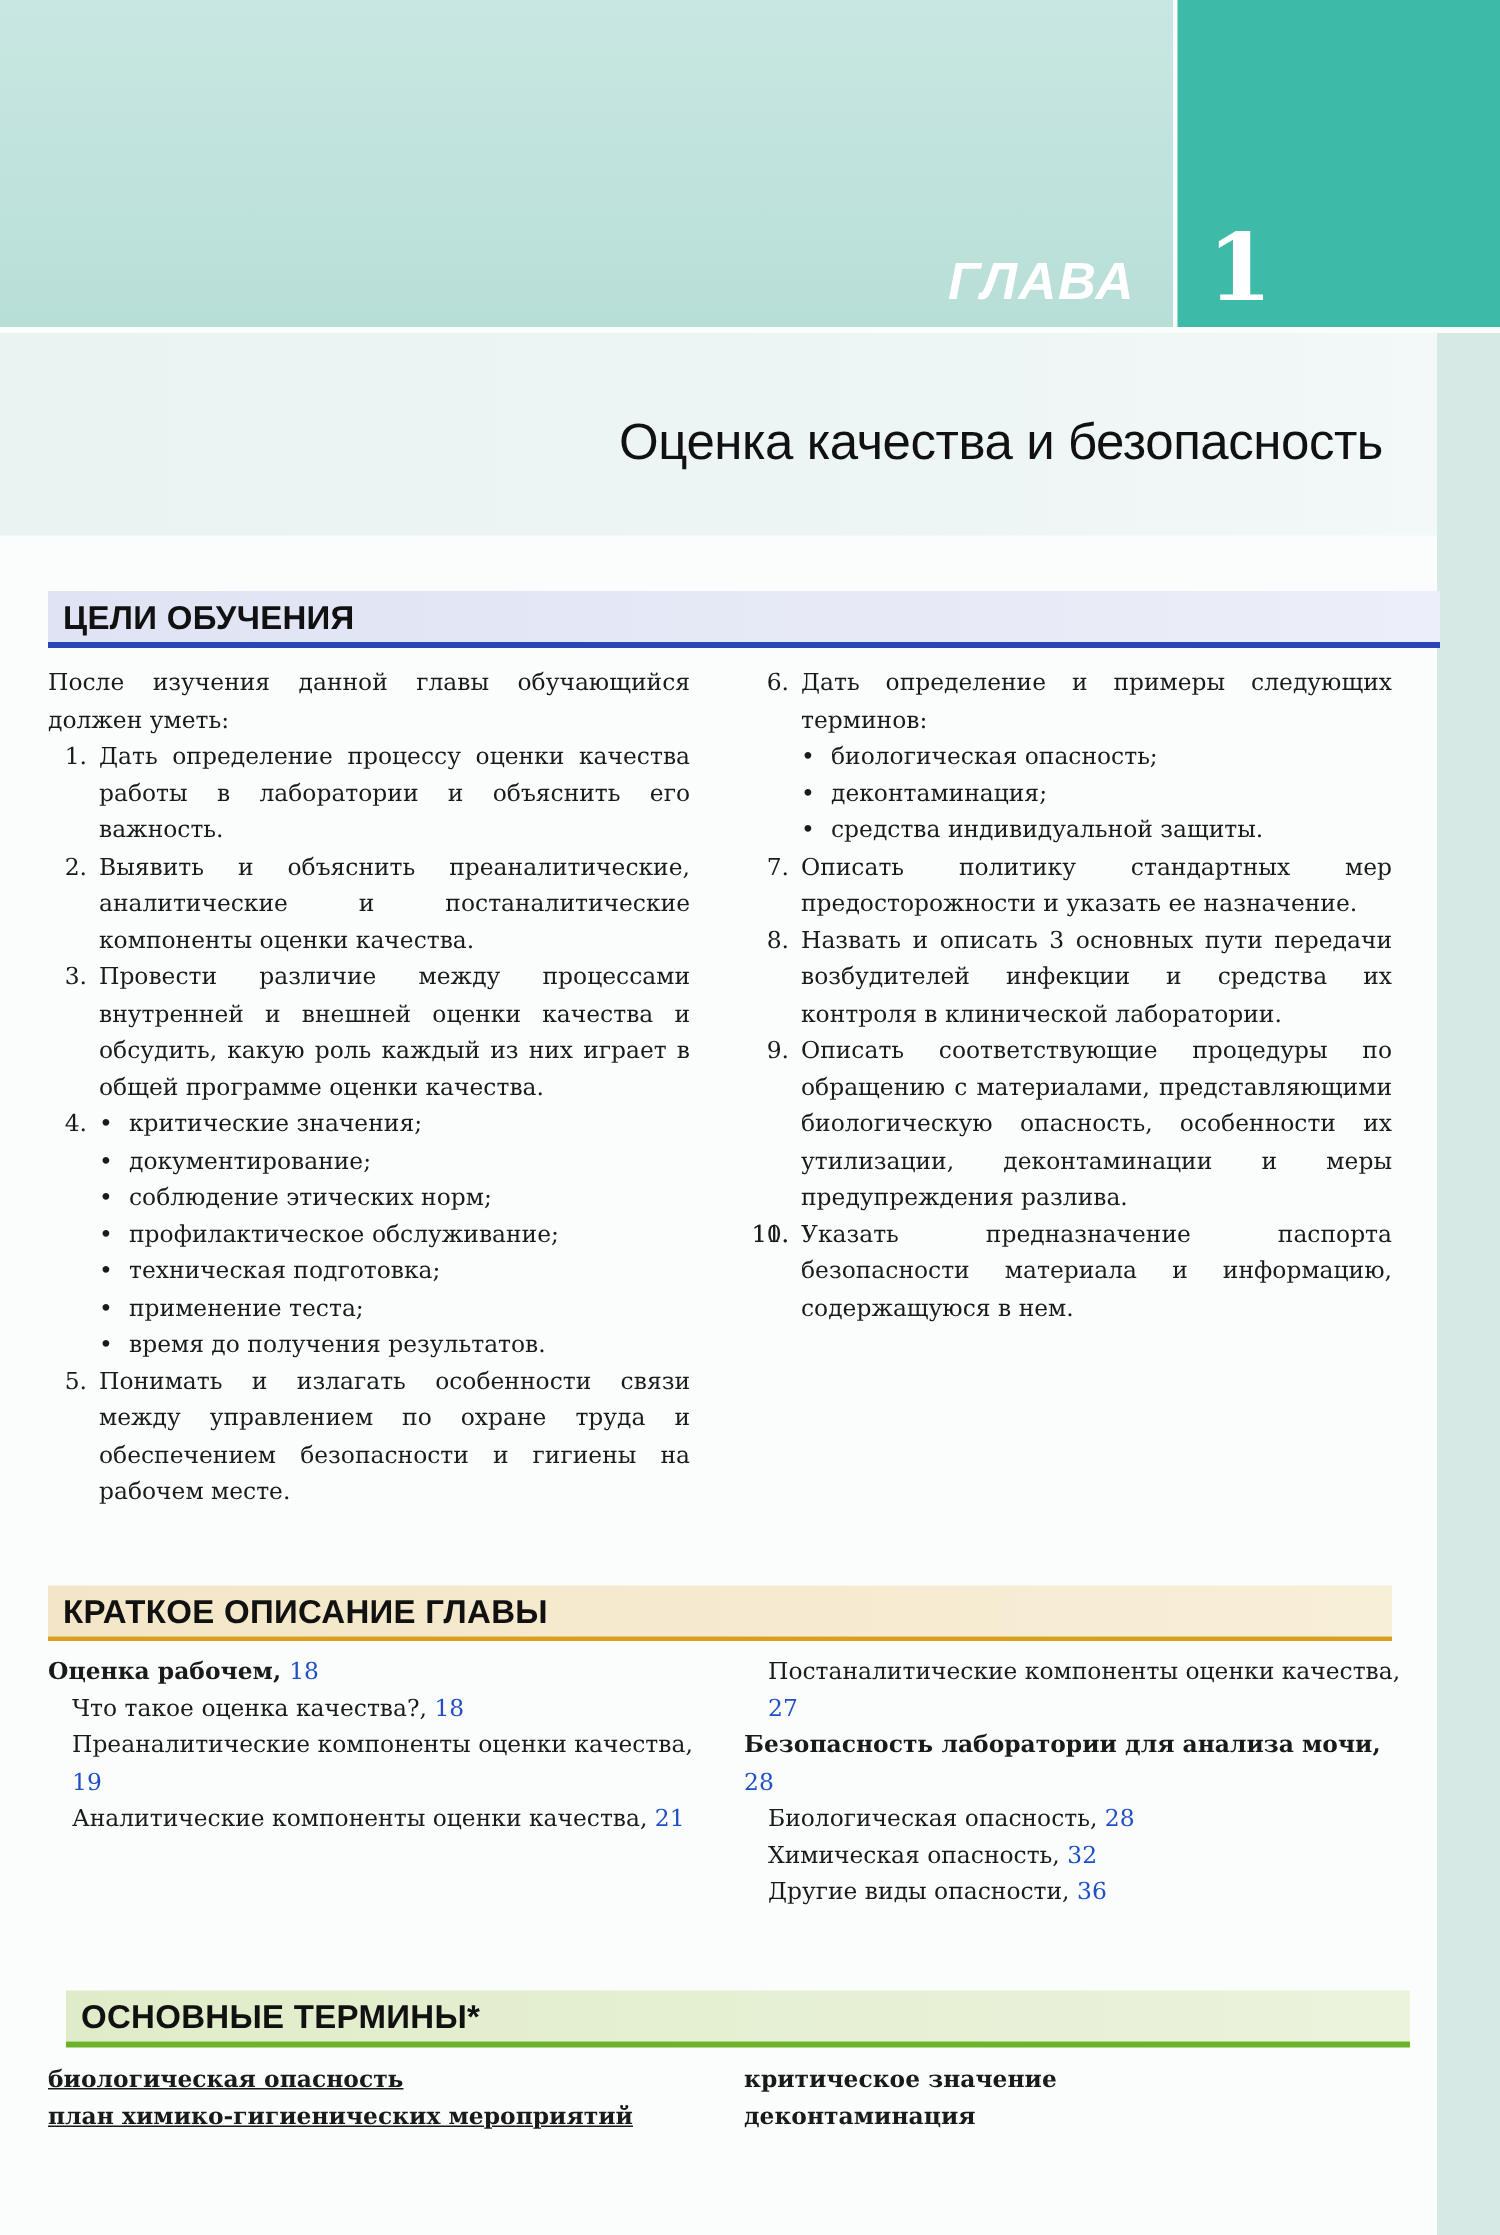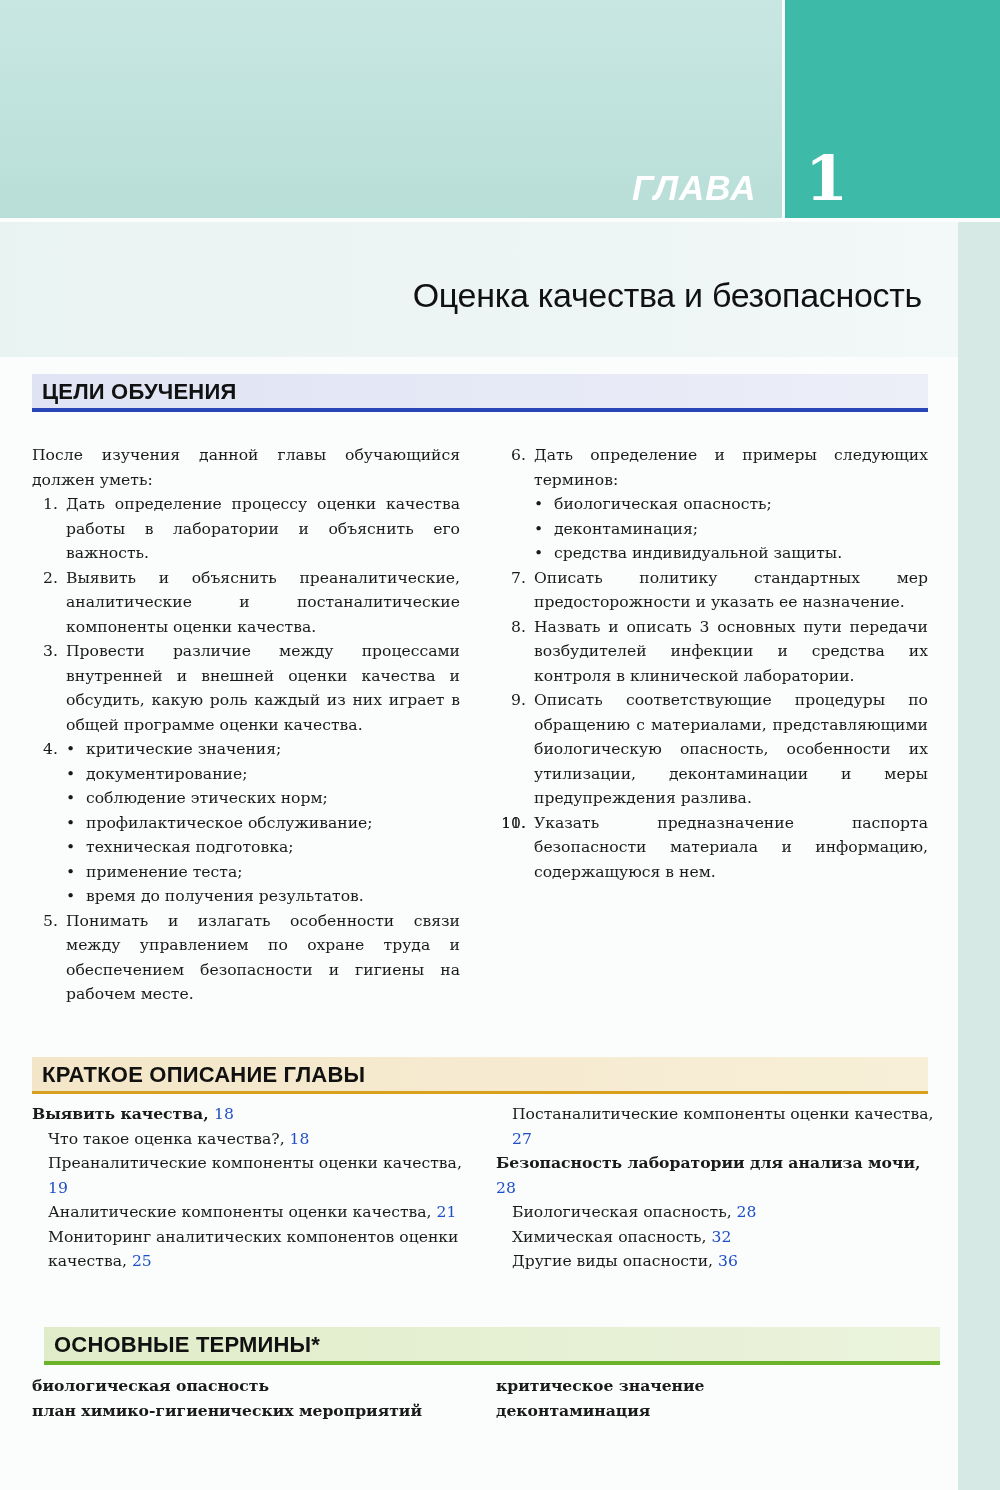--- a/index.html
+++ b/index.html
@@ -41,21 +41,21 @@
       color: #111; line-height: 1; letter-spacing: -0.3px;
     }
     .section-header {
       position: absolute; left: 32px; width: 896px; height: 34px;
     }
     .section-header .htext {
       position: absolute; left: 10px; top: 5px;
       font-family: "Liberation Sans", sans-serif; font-weight: bold; font-size: 22px;
       color: #111; letter-spacing: 0.2px;
     }
-    .sh-goals { top: 374px; background: linear-gradient(90deg, #dfe3f3, #eceef8); border-bottom: 4px solid #2846b8; }
+    .sh-goals { top: 394px; background: linear-gradient(90deg, #dfe3f3, #eceef8); border-bottom: 4px solid #2846b8; padding-left: 32px; }
     .sh-outline { top: 1057px; background: linear-gradient(90deg, #f3e6c8, #f8efd8); border-bottom: 3px solid #d9a01e; }
     .sh-terms { top: 1327px; background: linear-gradient(90deg, #e0ecc9, #ebf3dc); border-bottom: 4px solid #6bb42a; margin-left: 12px; }
 
     .col { position: absolute; font-size: 15.6px; line-height: 24.5px; }
     .col-left { left: 32px; top: 443px; width: 428px; }
     .col-right { left: 500px; top: 443px; width: 428px; }
     .intro { margin: 0; text-align: justify; }
     ol.goals { list-style: none; margin: 0; padding: 0; }
     ol.goals li { position: relative; padding-left: 34px; text-align: justify; }
     ol.goals li .num { position: absolute; left: 0; width: 26px; text-align: right; }
@@ -65,21 +65,21 @@
     .col-left ul.sub li { margin-left: 0; }
 
     .outline { position: absolute; font-size: 15.6px; line-height: 24.5px; }
     .outline-left { left: 32px; top: 1102px; width: 440px; }
     .outline-right { left: 496px; top: 1102px; width: 440px; }
     .o-main { font-weight: bold; }
     .o-sub { padding-left: 16px; }
     .pg { color: #1f4fc6; font-weight: normal; }
 
     .terms { position: absolute; top: 1374px; font-size: 15.6px; line-height: 24.5px; font-weight: bold; }
-    .terms-left { left: 32px; width: 440px; }
+    .terms-left { left: 32px; width: 440px; text-decoration: underline; }
     .terms-right { left: 496px; width: 440px; }
   </style>
 </head>
 <body>
 
 <div class="top-band"></div>
 <div class="chapter-block"></div>
 <div class="chapter-label">ГЛАВА</div>
 <div class="chapter-num">1</div>
 <div class="title-band"></div>
@@ -120,25 +120,24 @@
       <li><span class="num">9.</span><span>Описать соответствующие процедуры по обращению с материалами, представляющими биологическую опасность, особенности их утилизации, деконтаминации и меры предупреждения разлива.</span></li>
       <li><span class="num">10.</span></li>
       <li><span class="num">11.</span><span>Указать предназначение паспорта безопасности материала и информацию, содержащуюся в нем.</span></li>
     </ol>
 </div>
 
 <div class="section-header sh-outline">
   <span class="htext">КРАТКОЕ ОПИСАНИЕ ГЛАВЫ</span>
 </div>
 <div class="outline outline-left" id="outline-left">
-    <div class="o-main"><span>Выявить качества,</span> <span class="pg">18</span></div>
+    <div class="o-main"><span>Оценка рабочем,</span> <span class="pg">18</span></div>
     <div class="o-sub"><span>Что такое оценка качества?,</span> <span class="pg">18</span></div>
     <div class="o-sub"><span>Преаналитические компоненты оценки качества,</span> <span class="pg">19</span></div>
     <div class="o-sub"><span>Аналитические компоненты оценки качества,</span> <span class="pg">21</span></div>
-    <div class="o-sub"><span>Мониторинг аналитических компонентов оценки качества,</span> <span class="pg">25</span></div>
   </div>
 <div class="outline outline-right" id="outline-right">
     <div class="o-sub"><span>Постаналитические компоненты оценки качества,</span> <span class="pg">27</span></div>
     <div class="o-main"><span>Безопасность лаборатории для анализа мочи,</span> <span class="pg">28</span></div>
     <div class="o-sub"><span>Биологическая опасность,</span> <span class="pg">28</span></div>
     <div class="o-sub"><span>Химическая опасность,</span> <span class="pg">32</span></div>
     <div class="o-sub"><span>Другие виды опасности,</span> <span class="pg">36</span></div>
   </div>
 
 <div class="section-header sh-terms">

